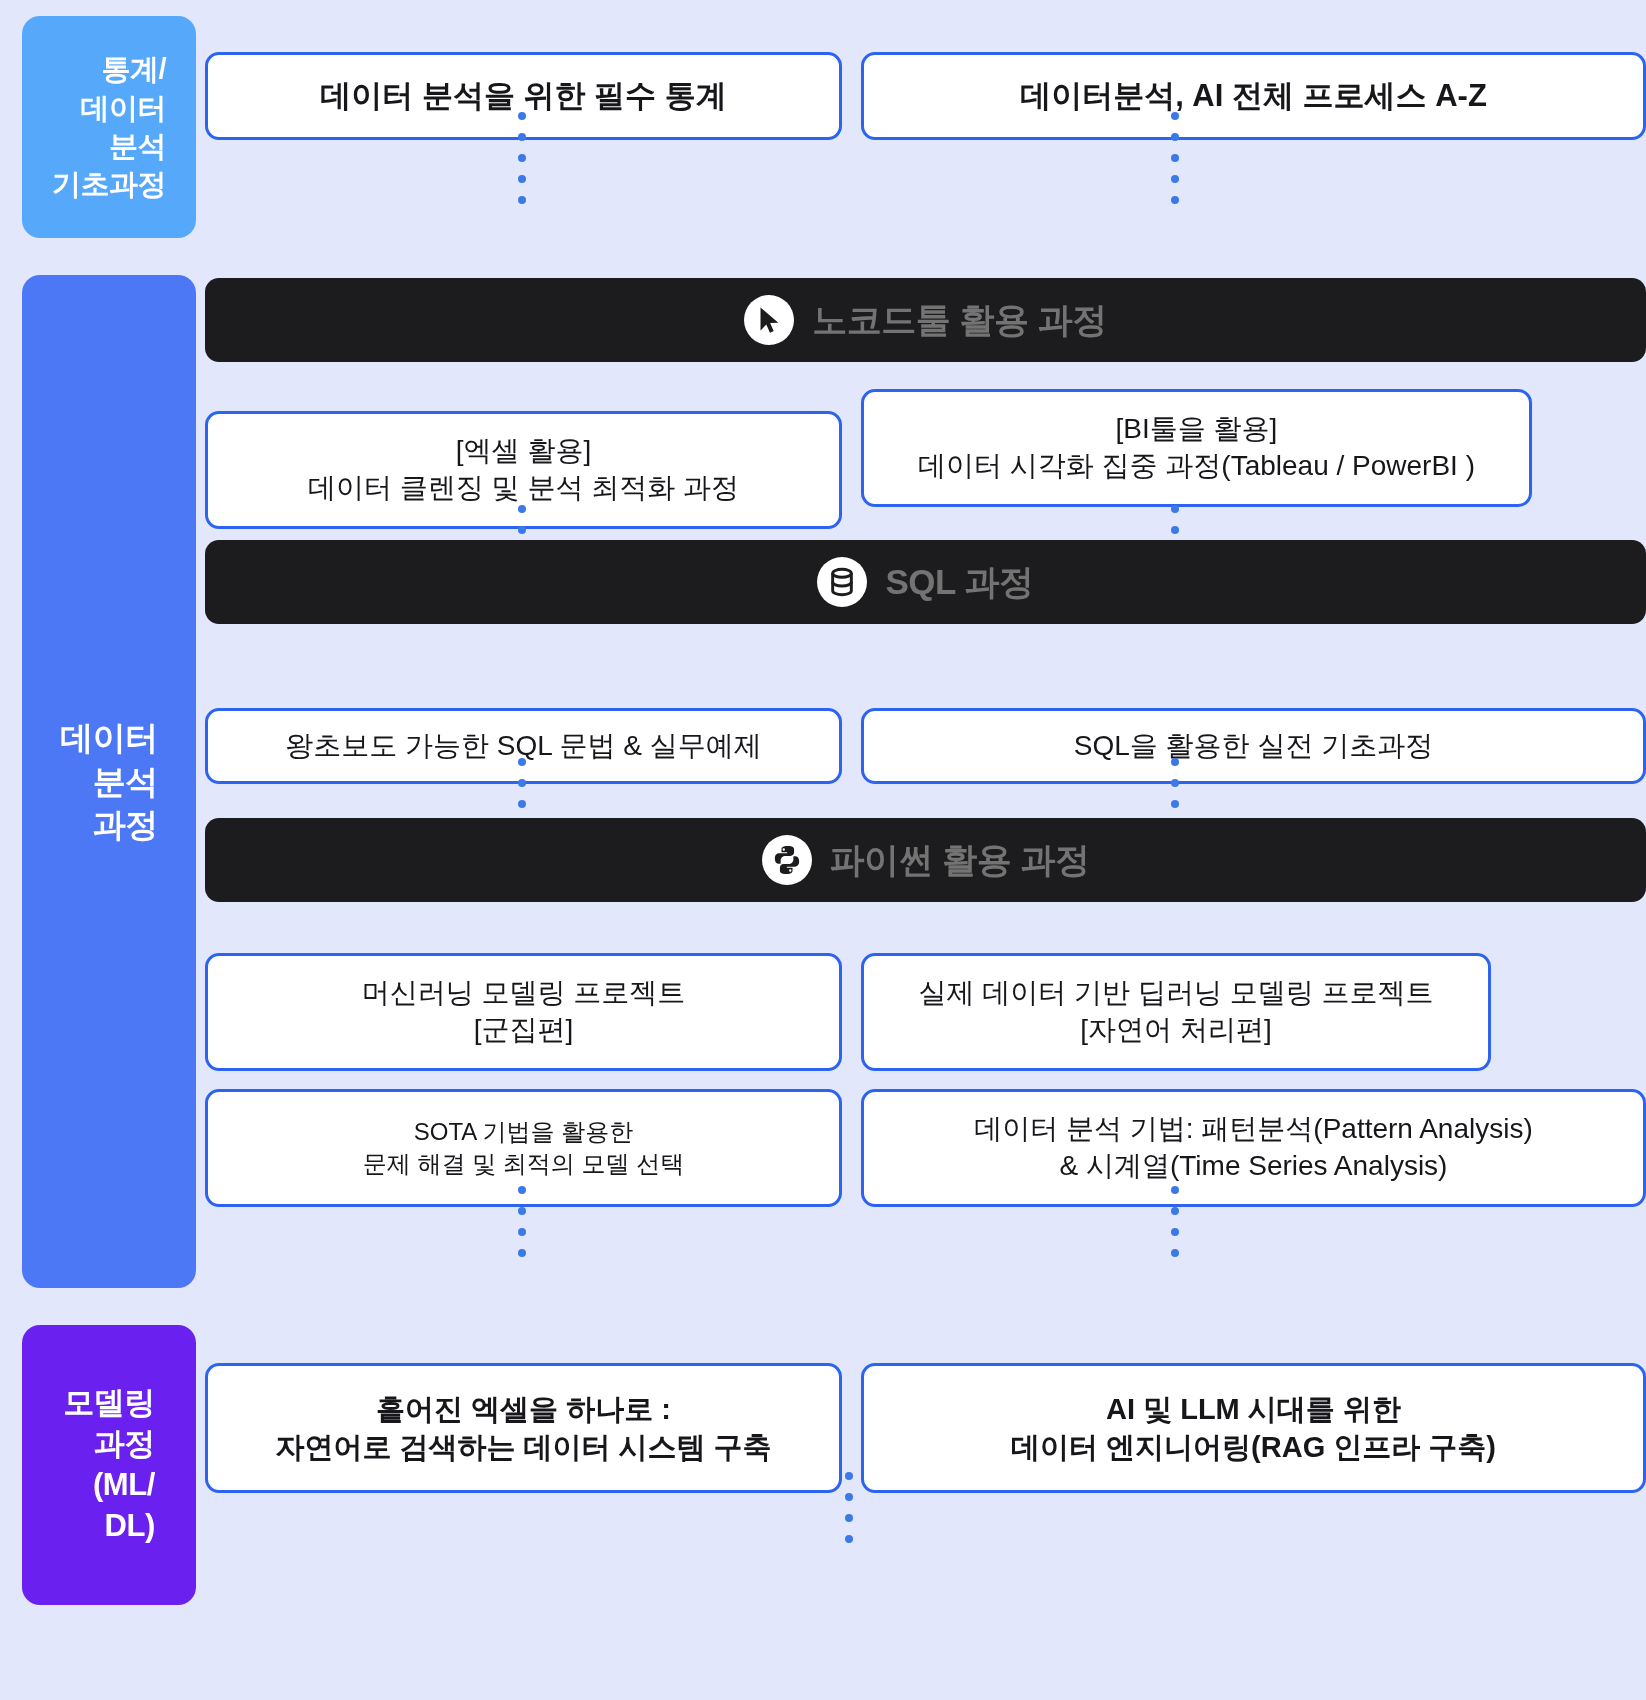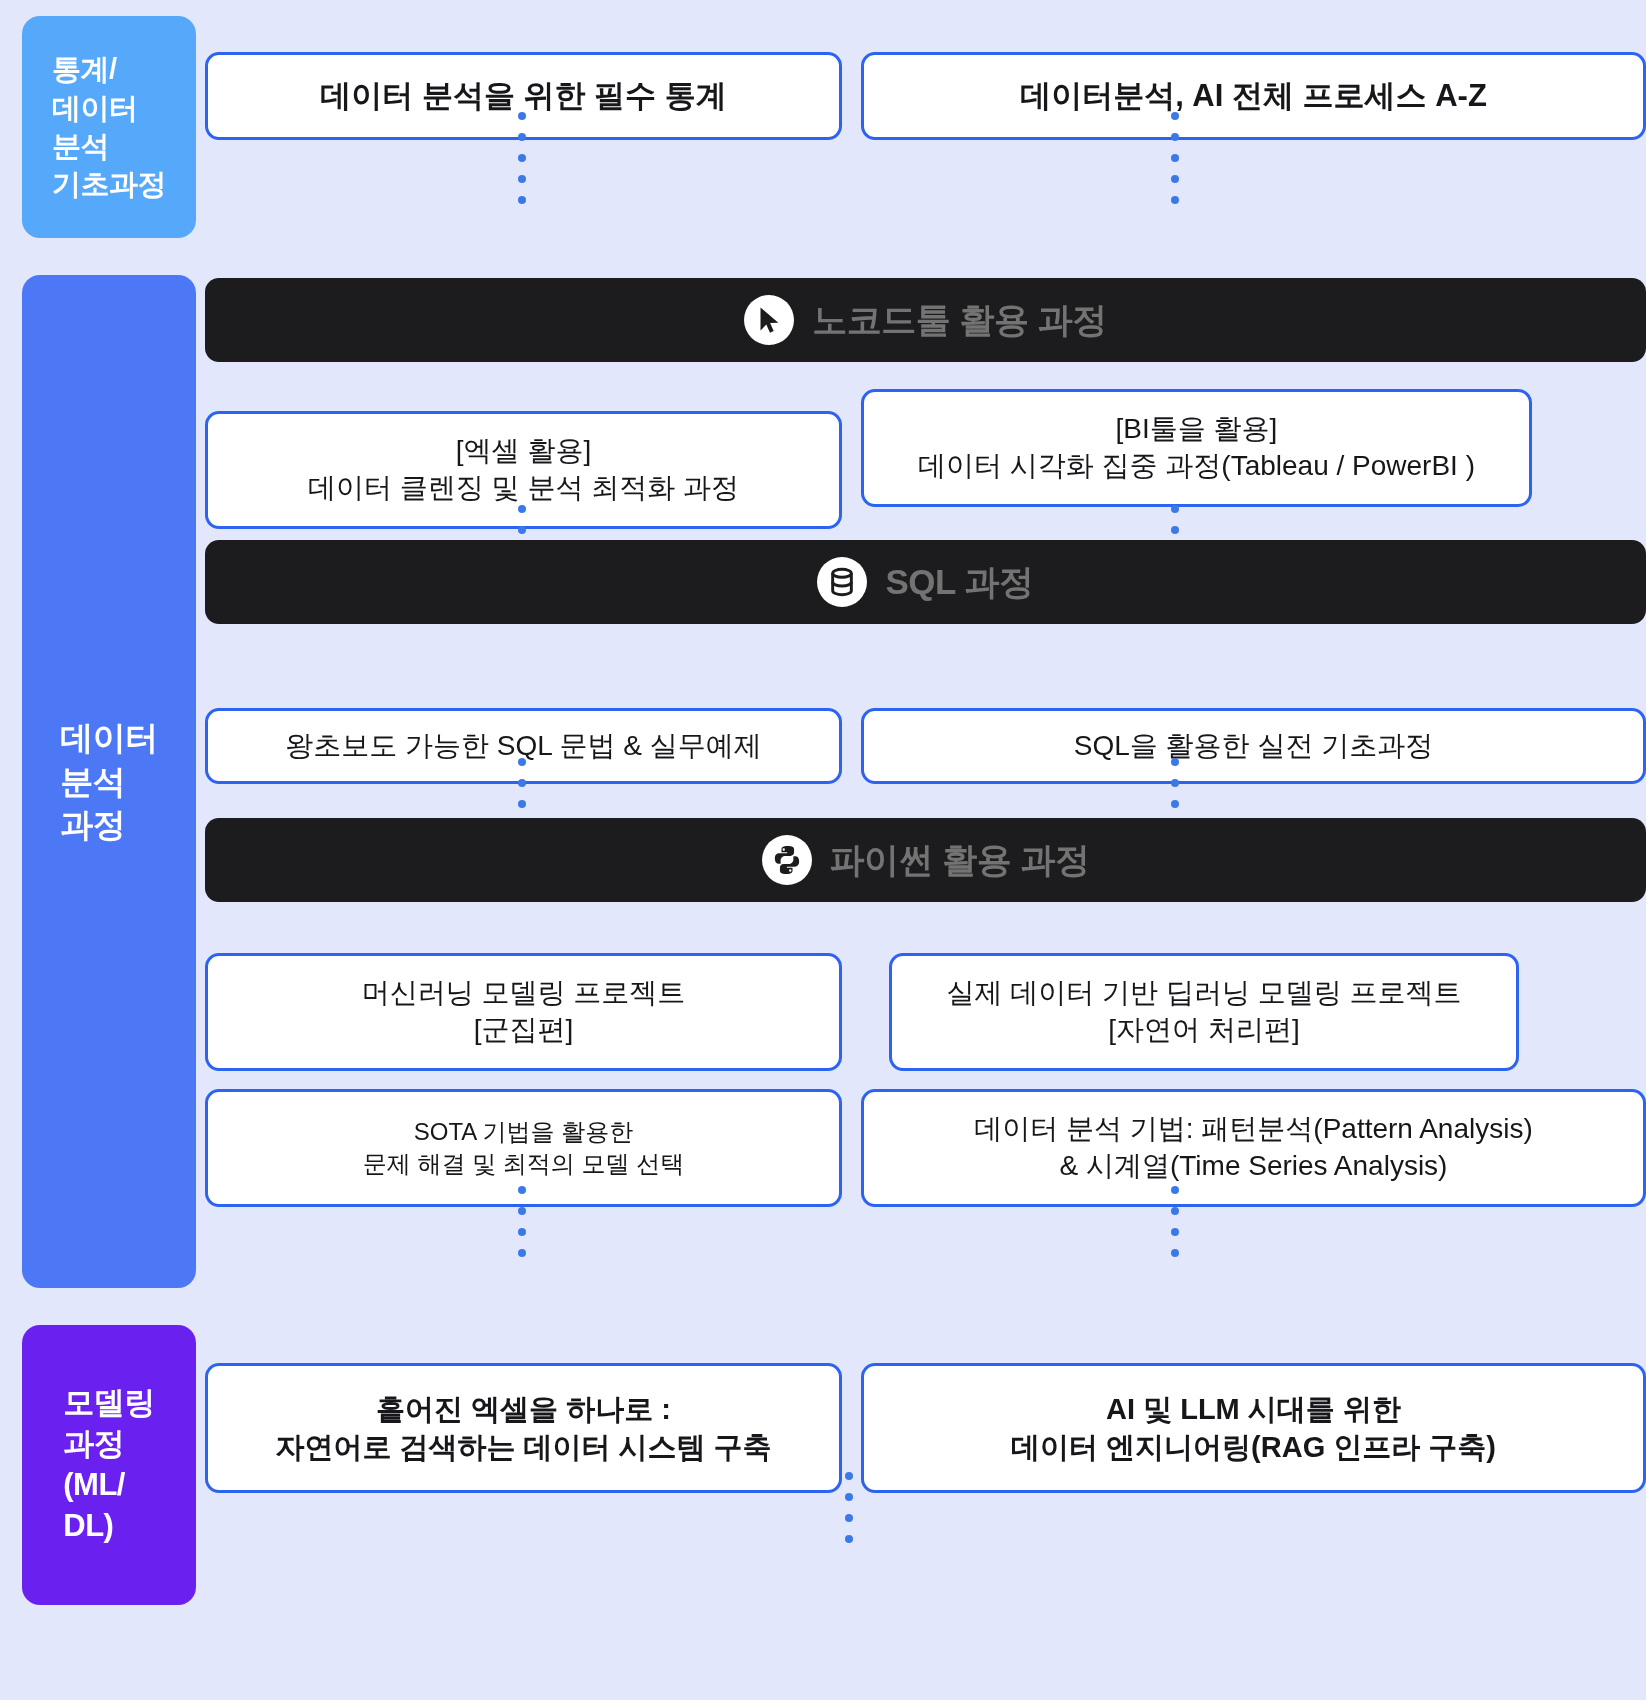--- a/index.html
+++ b/index.html
@@ -22,21 +22,21 @@
   
   .rail {
     position: absolute;
     left: 22px;
     border-radius: 18px;
     color: #ffffff;
     font-weight: bold;
     display: flex;
     align-items: center;
     justify-content: center;
-    text-align: left;
+    text-align: right;
     line-height: 1.32;
     width: 174px;
     letter-spacing: -0.5px;
   }
   .rail-basic {
     top: 16px;
     height: 222px;
     background: #55a8fa;
     font-size: 29px;
   }
@@ -136,21 +136,21 @@
   .c-bi    { left: 656px; top: 353px; width: 671px; height: 118px; font-size: 28px; }
 
   
   .bar-sql { left: 0px; top: 540px; width: 1441px; height: 84px; }
   .c-sql1 { left: 0px;   top: 672px; width: 637px; height: 76px; font-size: 28px; }
   .c-sql2 { left: 656px; top: 672px; width: 785px; height: 76px; font-size: 28px; }
 
   
   .bar-python { left: 0px; top: 818px; width: 1441px; height: 84px; }
   .c-ml   { left: 0px;   top: 917px;  width: 637px; height: 118px; font-size: 28px; }
-  .c-dl   { left: 684px; top: 917px;  width: 630px; height: 118px; font-size: 28px; }
+  .c-dl   { left: 656px; top: 917px;  width: 630px; height: 118px; font-size: 28px; }
   .c-sota { left: 0px;   top: 1053px; width: 637px; height: 118px; font-size: 24px; }
   .c-pat  { left: 656px; top: 1053px; width: 785px; height: 118px; font-size: 28px; }
 
   
   .c-mod1 { left: 0px;   top: 1327px; width: 637px; height: 130px; font-size: 29px; font-weight: bold; }
   .c-mod2 { left: 656px; top: 1327px; width: 785px; height: 130px; font-size: 29px; font-weight: bold; }
 
   
   .d1 { left: 313px;  top: 112px; }
   .d2 { left: 966px;  top: 112px; }

